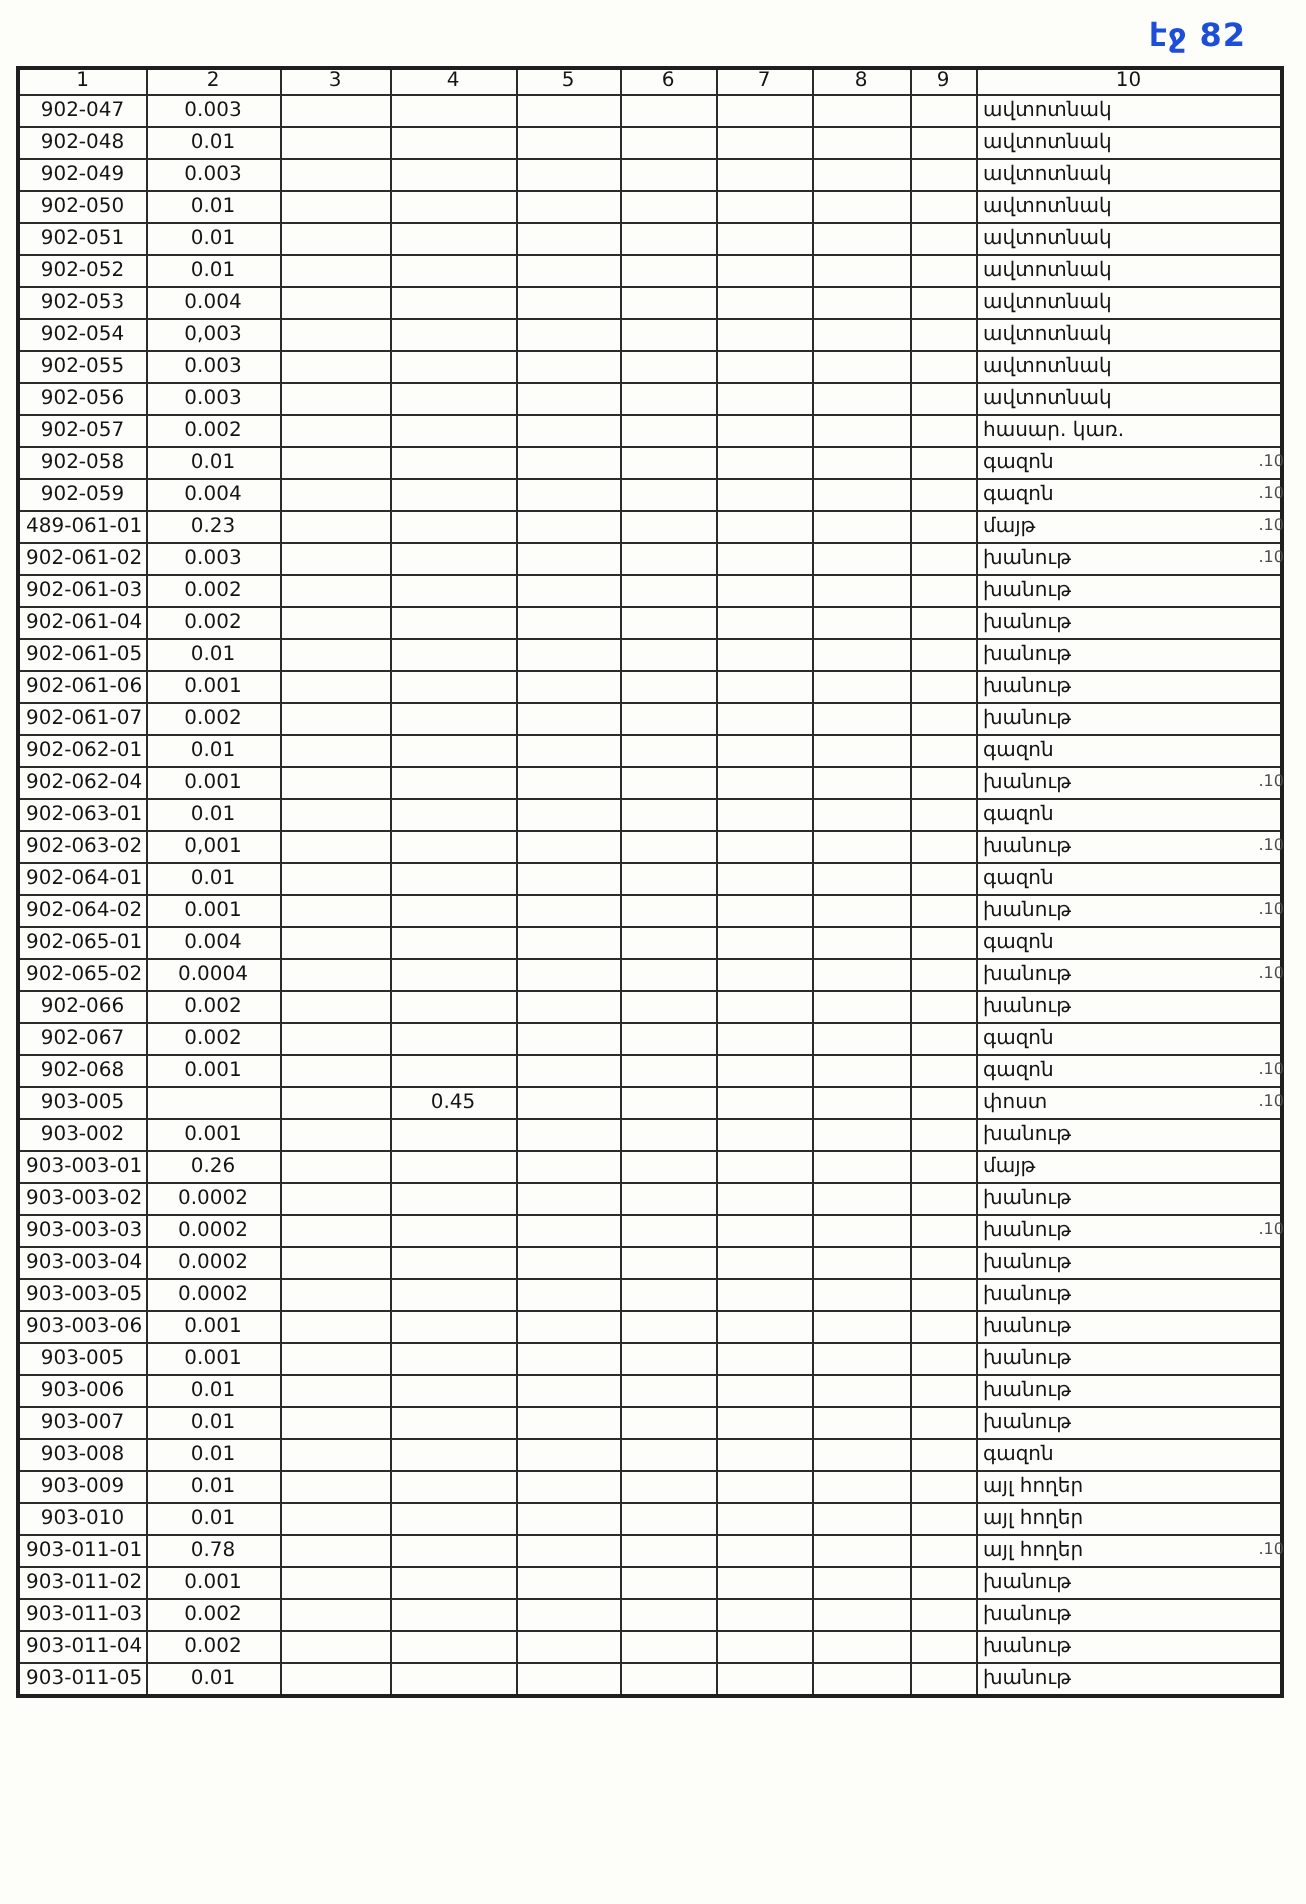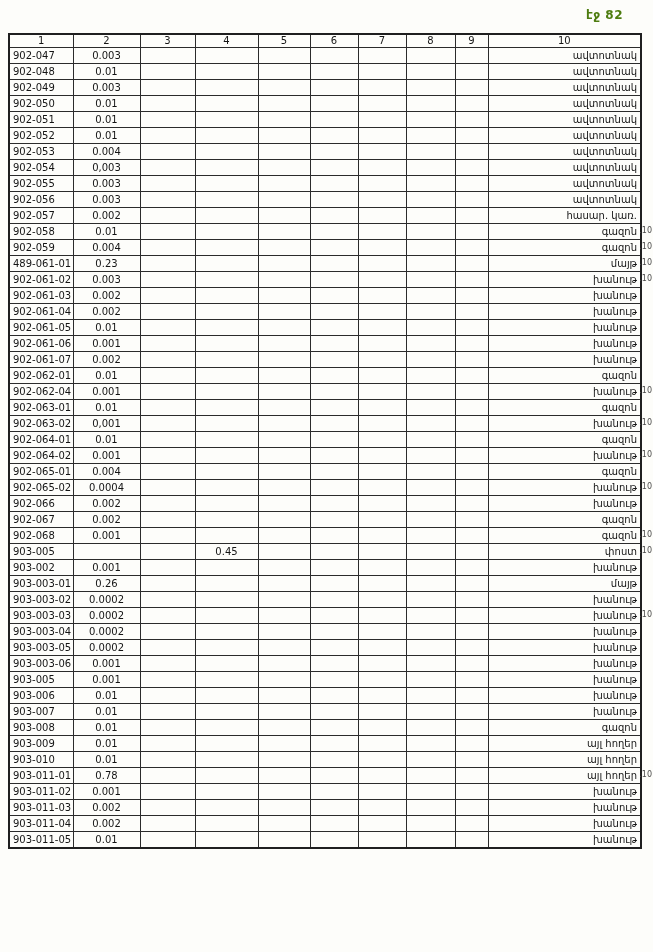--- a/index.html
+++ b/index.html
@@ -11,24 +11,24 @@
   }
   .page {
     position:relative;
     width:653px; height:952px;
     background:#fdfdfa;
     overflow:hidden;
   }
   .page-label {
     position:absolute;
     top:8px; right:30px;
-    font-size:12px;
+    font-size:16px;
     font-weight:bold;
     letter-spacing:0.5px;
-    color:#4d7c0f;
+    color:#1d4ed8;
     padding-left:23px;
   }
   table.doc {
     position:absolute;
     top:33px; left:8px;
     width:632px;
     border-collapse:collapse;
     table-layout:fixed;
     border:2px solid #1f1f1f;
   }
@@ -42,26 +42,26 @@
     overflow:hidden;
     color:#141414;
   }
   table.doc th {
     height:12px;
     line-height:12px;
     font-weight:normal;
     text-align:center;
     font-size:10px;
   }
-  td.col-1 { text-align:left; }
+  td.col-1 { text-align:center; }
   td.col-2, td.col-4 { text-align:center; }
-  td.col-10 { text-align:right; }
+  td.col-10 { text-align:left; }
   .margin-note {
     position:absolute;
-    right:1px;
+    right:11px;
     font-size:8px;
     color:#4c4c4c;
   }
   
   col.w1 { width:64px; }  col.w2 { width:67px; }
   col.w3 { width:55px; }  col.w4 { width:63px; }
   col.w5 { width:52px; }  col.w6 { width:48px; }
   col.w7 { width:48px; }  col.w8 { width:49px; }
   col.w9 { width:33px; }  col.w10 { width:153px; }
 </style>

